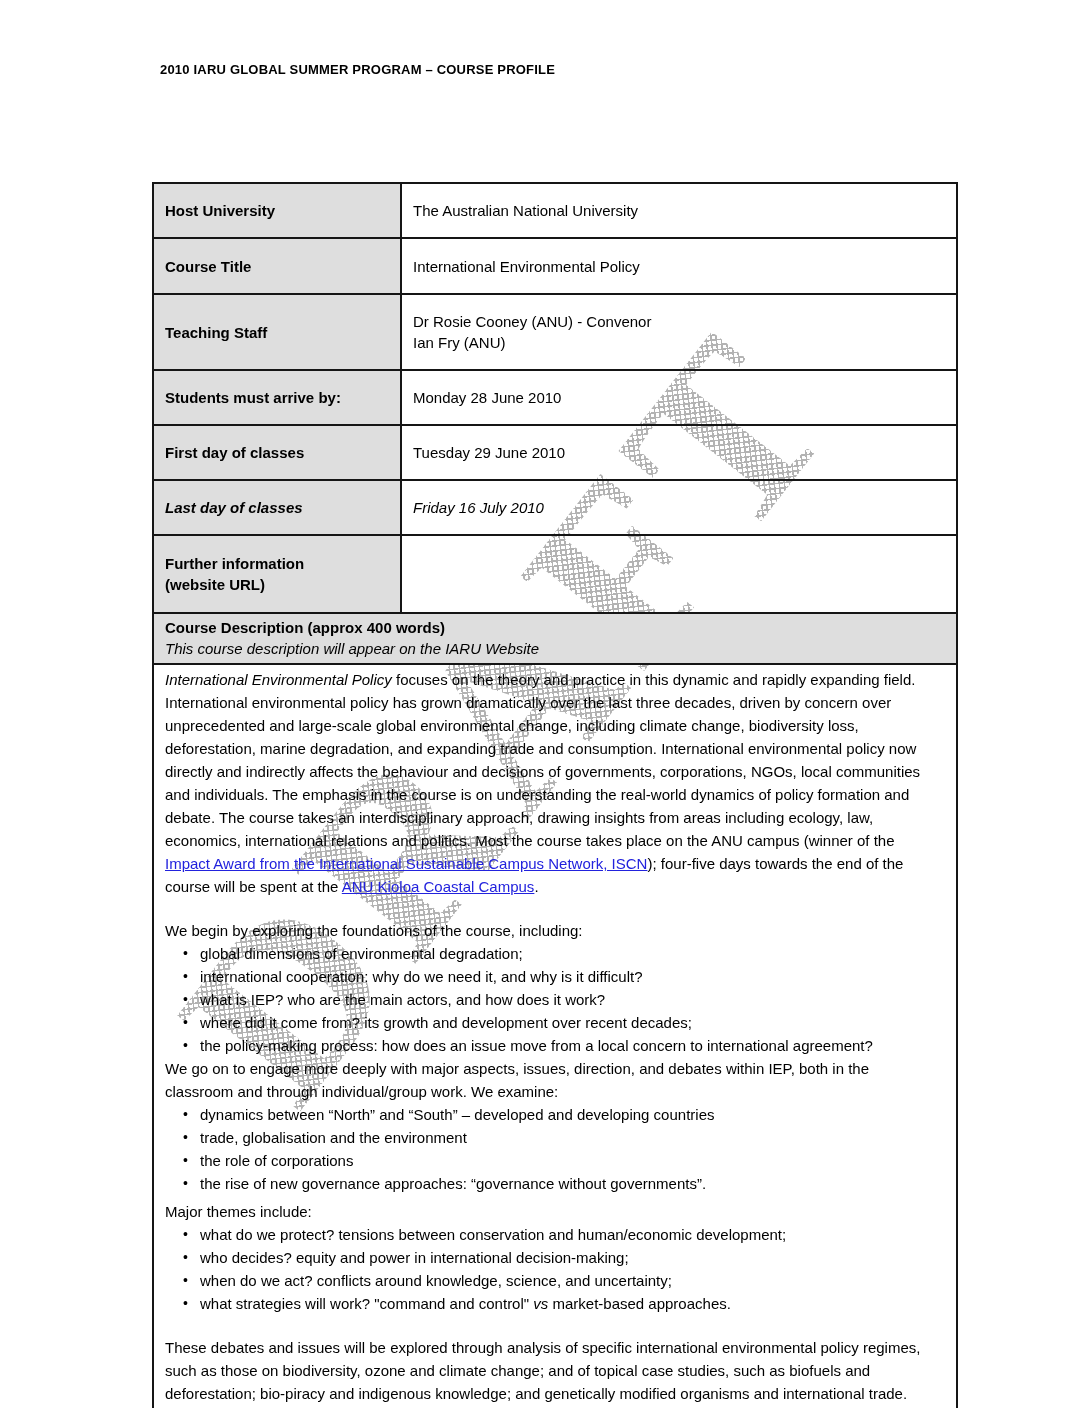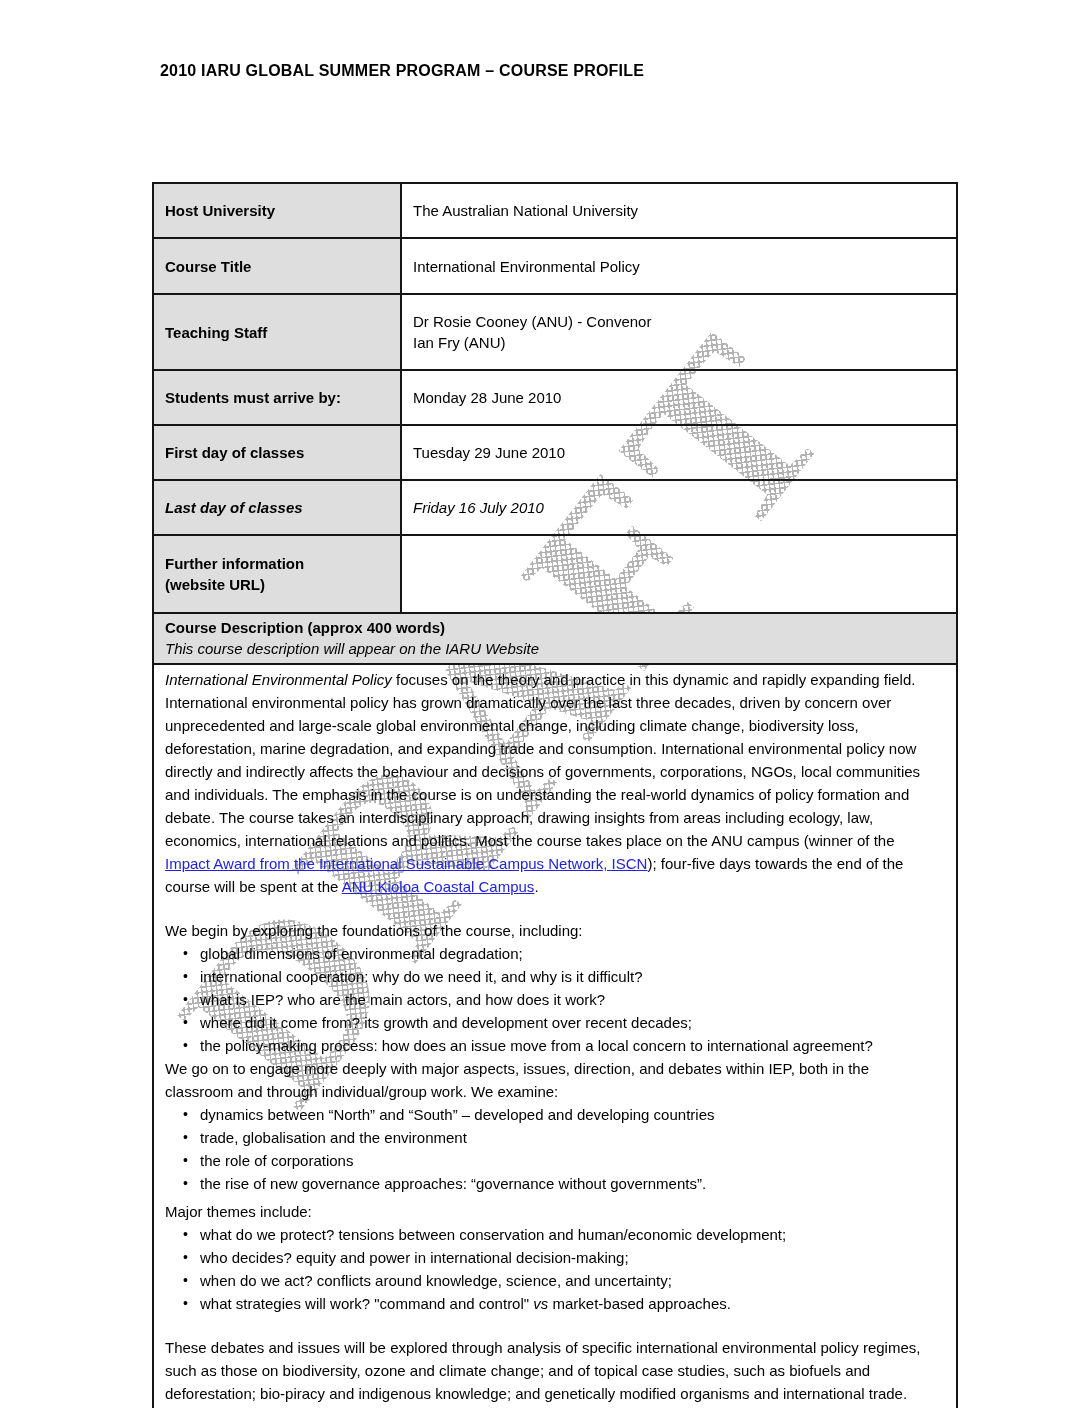--- a/index.html
+++ b/index.html
@@ -11,21 +11,21 @@
     background: #ffffff;
     font-family: "Liberation Sans", sans-serif;
     color: #000;
     overflow: hidden;
   }
 
   .doc-title {
     position: absolute;
     left: 160px;
     top: 62px;
-    font-size: 16px;
+    font-size: 13px;
     font-weight: 600;
     letter-spacing: 0.2px;
     white-space: nowrap;
   }
 
   
   .watermark {
     position: absolute;
     left: 50%;
     top: 715px;

